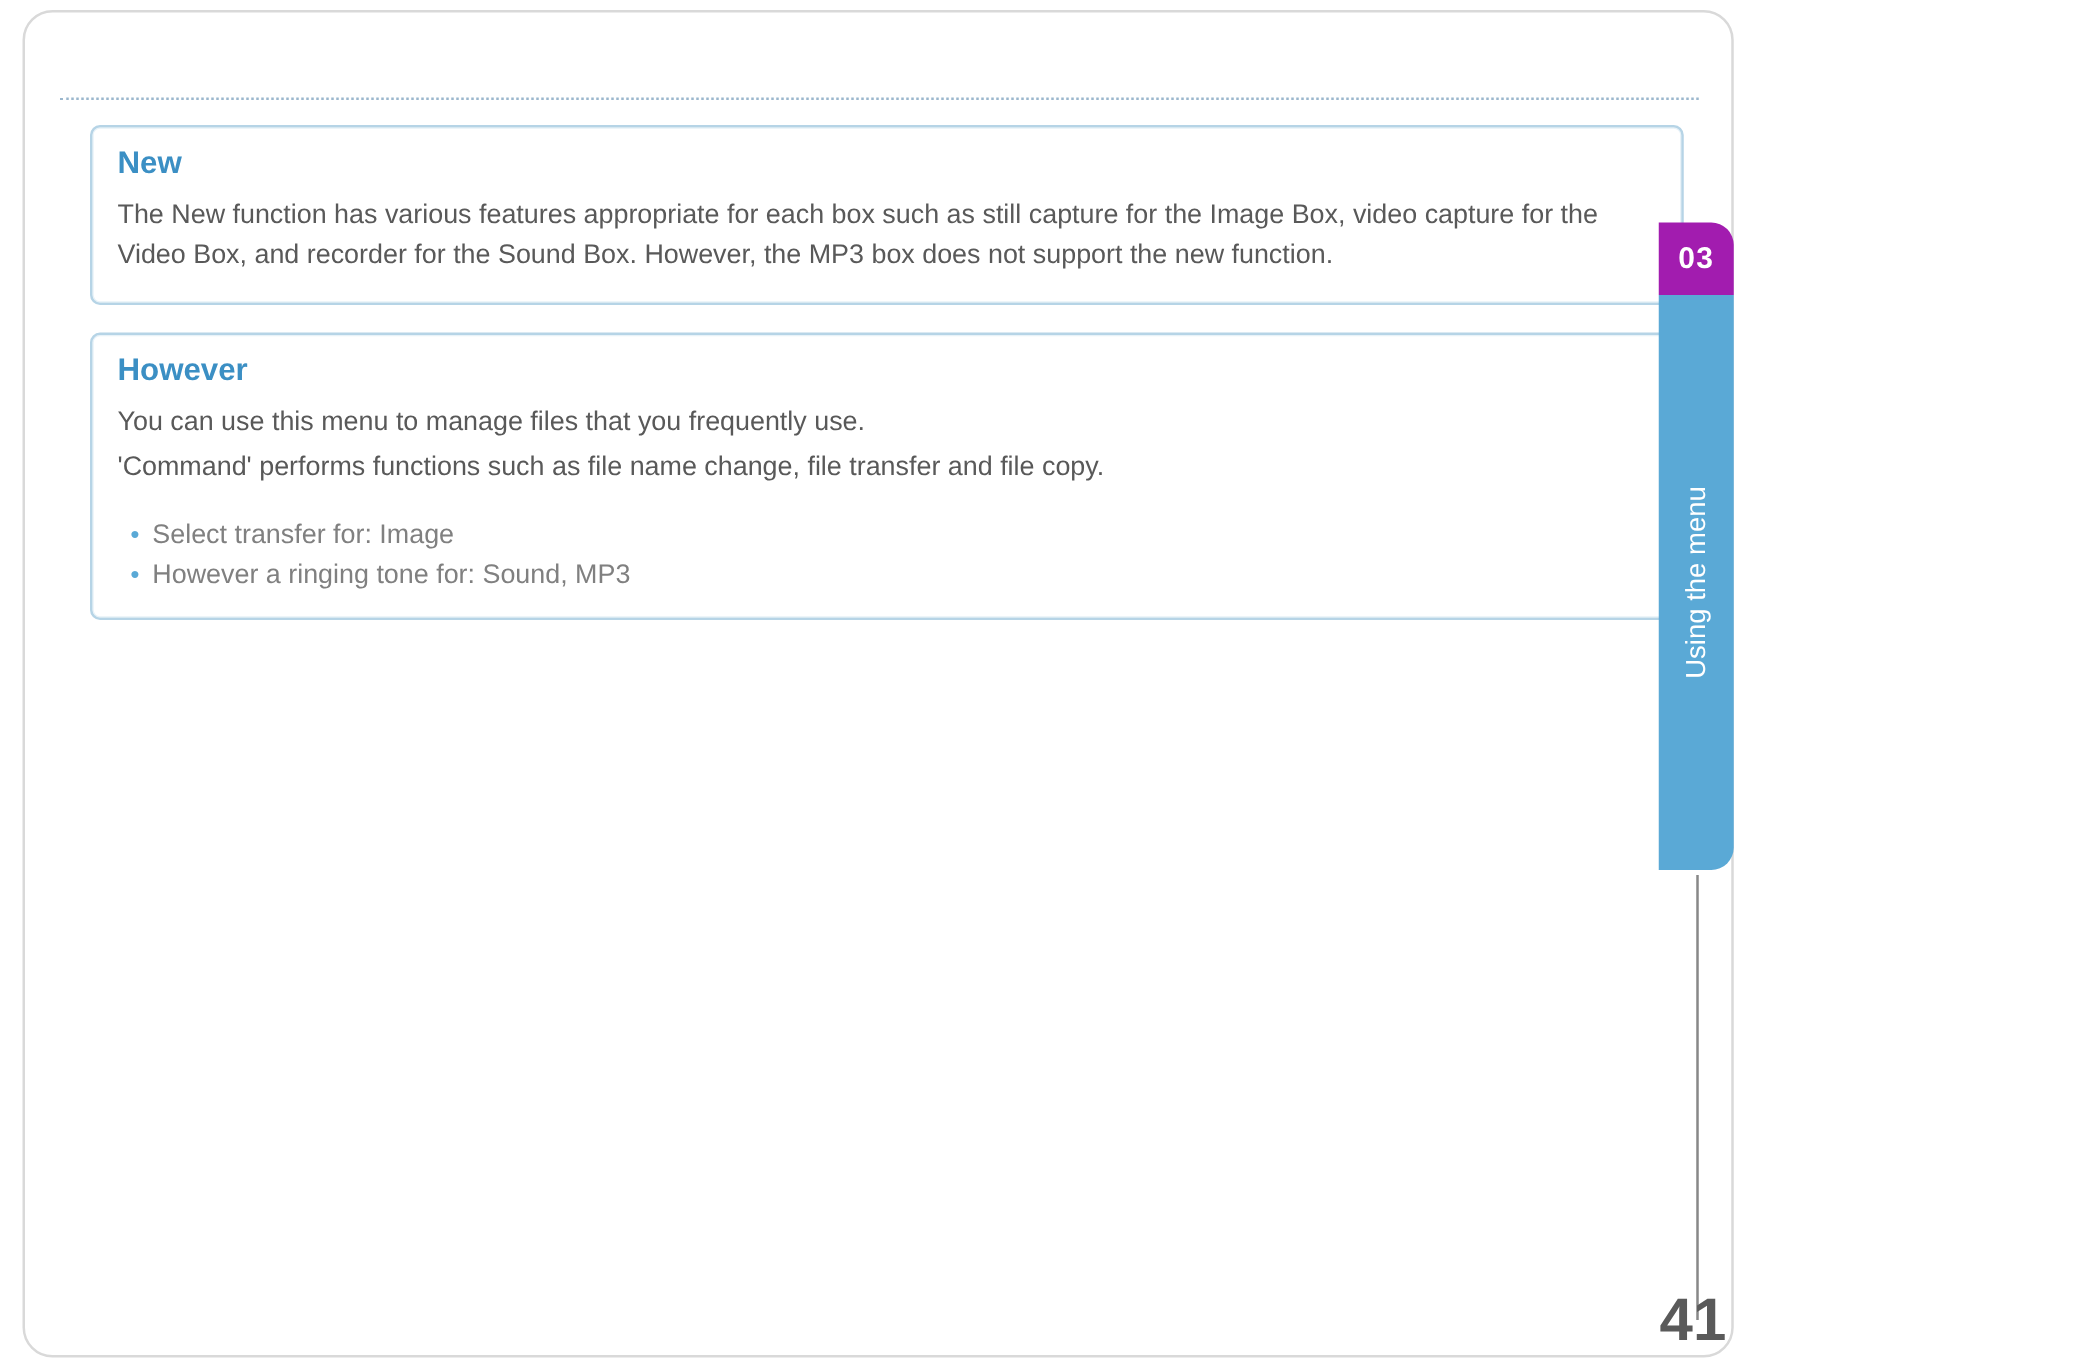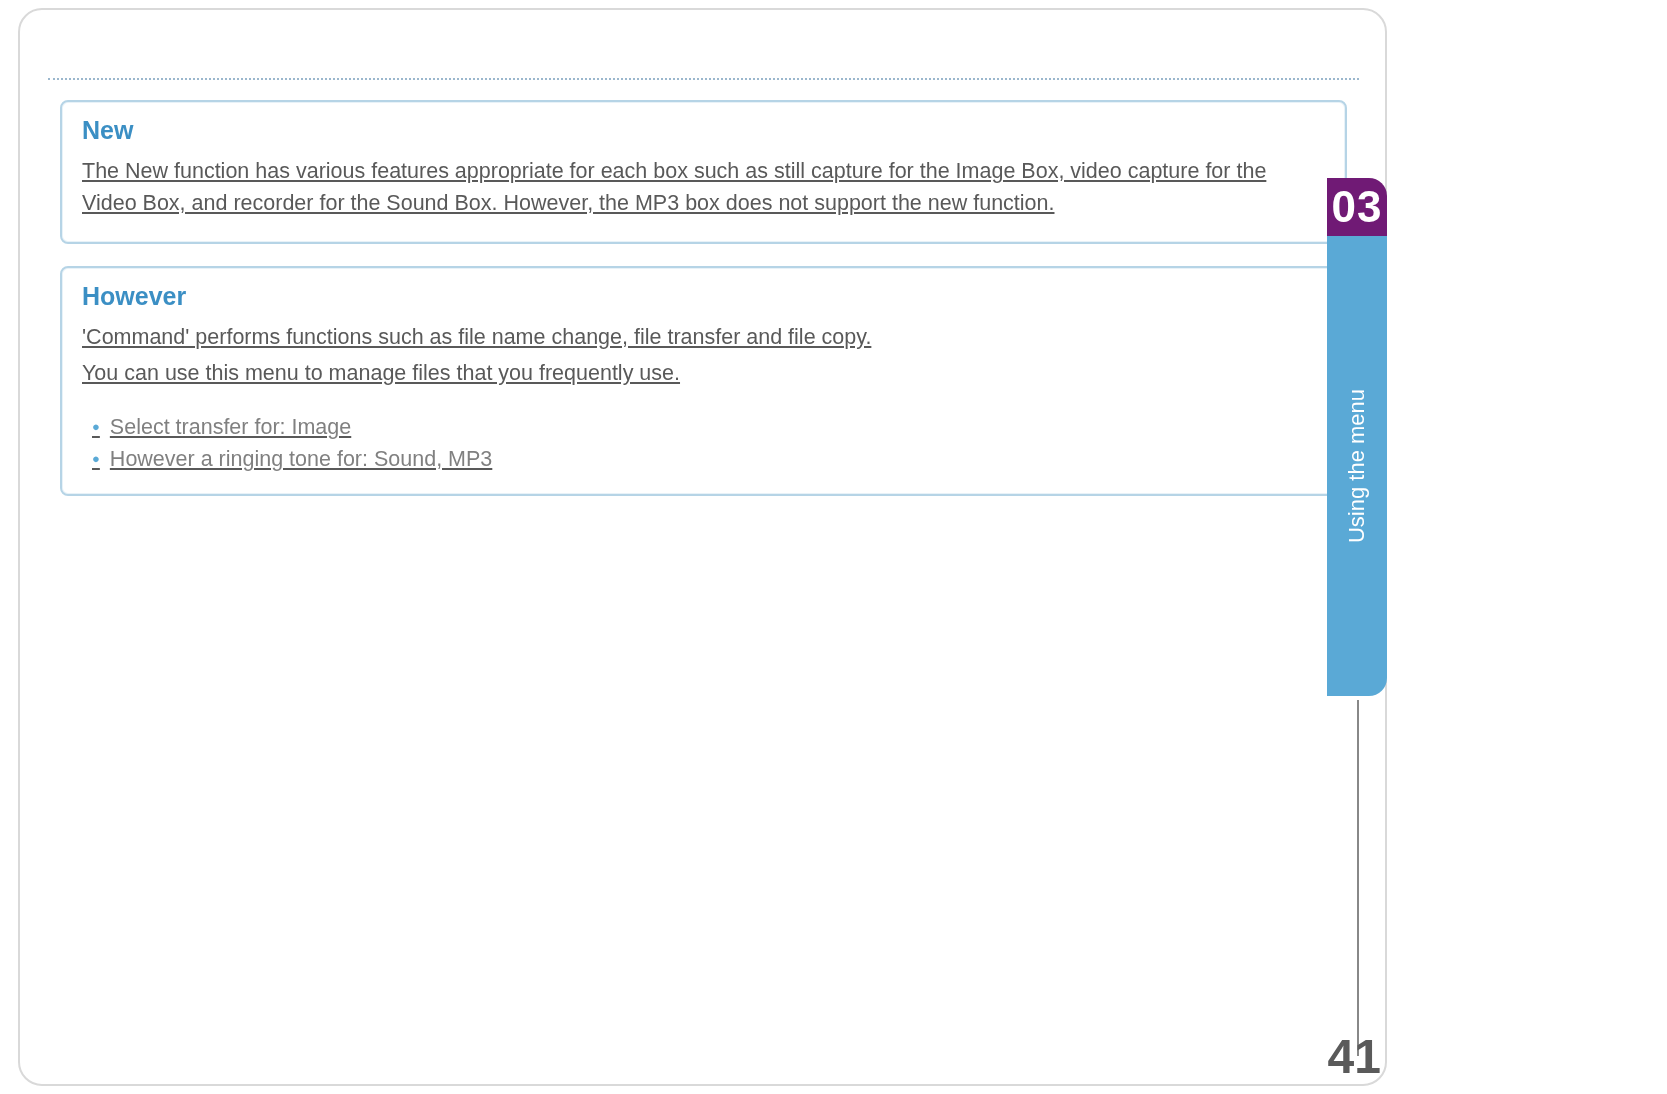--- a/index.html
+++ b/index.html
@@ -26,42 +26,41 @@
     }
     .dotted-sep {
       position: absolute;
       left: 48px;
       right: 308px;
       top: 78px;
       border-top: 2px dotted #9bb7cd;
     }
     .content {
       position: absolute;
-      left: 60px;
+      left: 72px;
       top: 100px;
       right: 320px;
     }
     .info-box {
       border: 2px solid #b6d4e6;
       border-radius: 8px;
       padding: 14px 20px 18px 20px;
       margin-bottom: 22px;
       box-shadow: 0 0 0 1px #e8f2f8 inset;
     }
     .info-title {
       color: #3b8fc4;
       font-size: 25px;
       font-weight: bold;
       margin-bottom: 10px;
     }
     .info-body {
       color: #595959;
       font-size: 21.5px;
       line-height: 1.5;
-      text-decoration: underline;
     }
     .info-body p {
       margin-bottom: 4px;
     }
     .bullets {
       margin-top: 22px;
       padding-left: 10px;
     }
     .bullets li {
       list-style: none;
@@ -75,25 +74,25 @@
       font-size: 13px;
       margin-right: 10px;
       vertical-align: 3px;
     }
     .side-tab {
       position: absolute;
       right: 280px;
       top: 178px;
       width: 60px;
       height: 58px;
-      background: #701a75;
+      background: #a21caf;
       border-top-right-radius: 18px;
       color: #fff;
       font-weight: bold;
-      font-size: 44px;
+      font-size: 24px;
       display: flex;
       align-items: center;
       justify-content: center;
       letter-spacing: 1px;
     }
     .side-label {
       position: absolute;
       right: 280px;
       top: 236px;
       width: 60px;
@@ -137,22 +136,22 @@
   <div class="info-box">
     <div class="info-title">New</div>
     <div class="info-body">
       <p>The New function has various features appropriate for each box such as still capture for the Image Box, video capture for the Video Box, and recorder for the Sound Box. However, the MP3 box does not support the new function.</p>
     </div>
   </div>
 
   <div class="info-box">
     <div class="info-title">However</div>
     <div class="info-body">
+      <p>You can use this menu to manage files that you frequently use.</p>
       <p>'Command' performs functions such as file name change, file transfer and file copy.</p>
-      <p>You can use this menu to manage files that you frequently use.</p>
       <ul class="bullets">
         <li>Select transfer for: Image</li>
         <li>However a ringing tone for: Sound, MP3</li>
       </ul>
     </div>
   </div>
 
 </div>
 
 <div class="side-tab">

